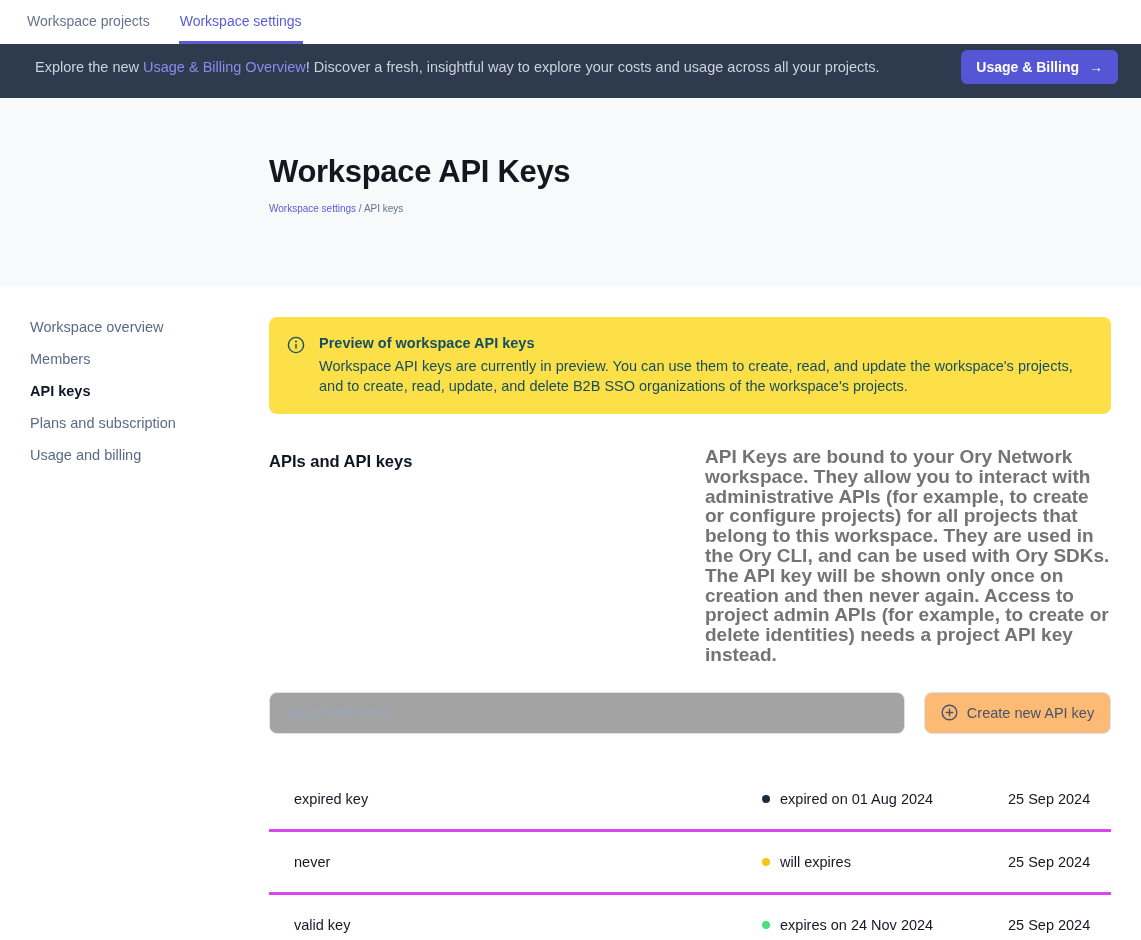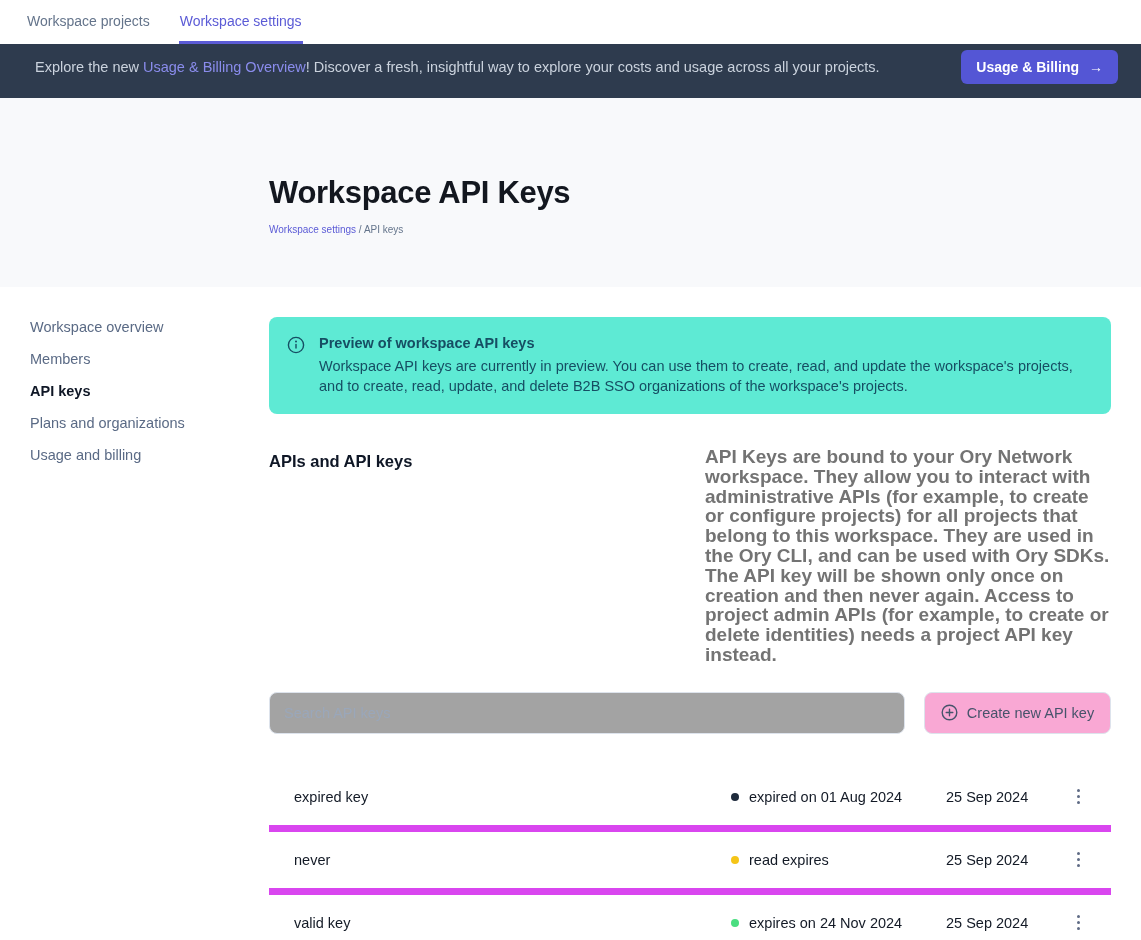--- a/index.html
+++ b/index.html
@@ -37,38 +37,38 @@
   .banner-btn {
     background:#5456d5; color:#ffffff;
     border:none; border-radius:6px;
     font-family:inherit; font-size:14px; font-weight:700;
     padding:9px 15px; display:flex; align-items:center; gap:10px;
     cursor:pointer;
   }
 
   
   .hero { height:189px; background:#f8f9fb; padding:56px 0 0 269px; }
-  .hero h1 { font-size:31px; font-weight:700; color:#13171f; letter-spacing:-0.3px;margin-top:21px; }
+  .hero h1 { font-size:31px; font-weight:700; color:#13171f; letter-spacing:-0.3px; }
   .breadcrumb { margin-top:13px; font-size:10px; color:#64748b; }
   .breadcrumb .crumb-link { color:#5b5bd6; cursor:pointer; }
 
   
   .main { display:flex; }
   .sidebar { width:269px; padding:33px 0 0 30px; flex:none; }
   .side-item {
     font-size:14.5px; line-height:15px; color:#5a6a85;
     margin-bottom:17px; cursor:pointer;
   }
   .side-item.active { color:#0f1726; font-weight:700; }
 
   .content { width:842px; flex:none; padding-top:30px; }
 
   
   .callout {
-    background:#5eead4; border-radius:8px;
+    background:#fde047; border-radius:8px;
     padding:18px 24px 18px 18px;
     display:flex; gap:14px; color:#164e63;
   }
   .callout svg { flex:none; margin-top:1px; }
   .callout-title { font-size:14.5px; font-weight:700; margin-bottom:6px; }
   .callout-body { font-size:14.5px; line-height:19.5px; }
 
   
   .section-row { margin-top:33px; display:flex; justify-content:space-between; }
   .section-heading { font-size:16.5px; font-weight:700; color:#0f1726; padding-top:5px; }
@@ -78,40 +78,40 @@
   .toolbar { margin-top:27px; display:flex; gap:19px; }
   .search-input {
     flex:1; height:42px;
     border:1px solid #dde3ec; border-radius:8px;
     padding:0 14px; font-family:inherit; font-size:14.5px; color:#131a26;
     background:#a3a3a3; outline:none;
   }
   .search-input::placeholder { color:#9aa7ba; }
   .create-btn {
     width:187px; height:42px; flex:none;
-    background:#f9a8d4; border:1px solid #dde3ec; border-radius:8px;
+    background:#fdba74; border:1px solid #dde3ec; border-radius:8px;
     font-family:inherit; font-size:14.5px; color:#47536b;
     display:flex; align-items:center; justify-content:center; gap:9px;
     cursor:pointer;
   }
 
   
   .table { margin-top:35px; }
   .t-head, .t-row {
     display:grid;
     grid-template-columns:437px 215px 115px 1fr;
     align-items:center;
     padding:0 25px;
   }
   .t-head {
     height:46px; background:#f8f9fa;
     font-family:"DejaVu Sans Mono", monospace;
     font-size:11.5px; letter-spacing:0.6px; color:#6a7890;
   }
-  .t-row { height:63px; border-bottom:7px solid #d946ef; font-size:14.5px; }
+  .t-row { height:63px; border-bottom:3px solid #d946ef; font-size:14.5px;gap:31px; }
   .cell-name { color:#131a26; }
   .cell-status { display:flex; align-items:center; gap:10px; color:#131a26; }
   .dot { width:8px; height:8px; border-radius:50%; flex:none; }
   .cell-date { color:#131a26; }
   .cell-menu { justify-self:end; }
   .kebab {
     display:flex; flex-direction:column; gap:3px; align-items:center;
     padding:5px 6px; cursor:pointer; background:none; border:none;
   }
   .kebab i { width:3px; height:3px; border-radius:50%; background:#5f6b85; display:block; }
@@ -136,21 +136,21 @@
   <h1>Workspace API Keys</h1>
   <div class="breadcrumb"><span class="crumb-link">Workspace settings</span><span> / </span><span>API keys</span></div>
 </header>
 
 <div class="main">
 
   <aside class="sidebar">
     <div class="side-item">Workspace overview</div>
     <div class="side-item">Members</div>
     <div class="side-item active">API keys</div>
-    <div class="side-item">Plans and organizations</div>
+    <div class="side-item">Plans and subscription</div>
     <div class="side-item">Usage and billing</div>
   </aside>
 
   <section class="content">
 
     <div class="callout">
       <svg width="18" height="18" viewBox="0 0 18 18">
         <circle cx="9" cy="9" r="7.6" fill="none" stroke="#164e63" stroke-width="1.4"></circle>
         <circle cx="9" cy="5.6" r="1" fill="#164e63"></circle>
         <rect x="8.3" y="7.8" width="1.4" height="5" rx="0.7" fill="#164e63"></rect>
@@ -192,21 +192,21 @@
               <i></i>
               <i></i>
             </button>
         </div>
       </div>
 
       <div class="t-row">
         <div class="cell-name">never</div>
         <div class="cell-status">
           <span class="dot" style="background-color: rgb(245, 197, 24);"></span>
-          <span>read expires</span>
+          <span>will expires</span>
         </div>
         <div class="cell-date">25 Sep 2024</div>
         <div class="cell-menu">
           <button class="kebab">
               <i></i>
               <i></i>
               <i></i>
             </button>
         </div>
       </div>

